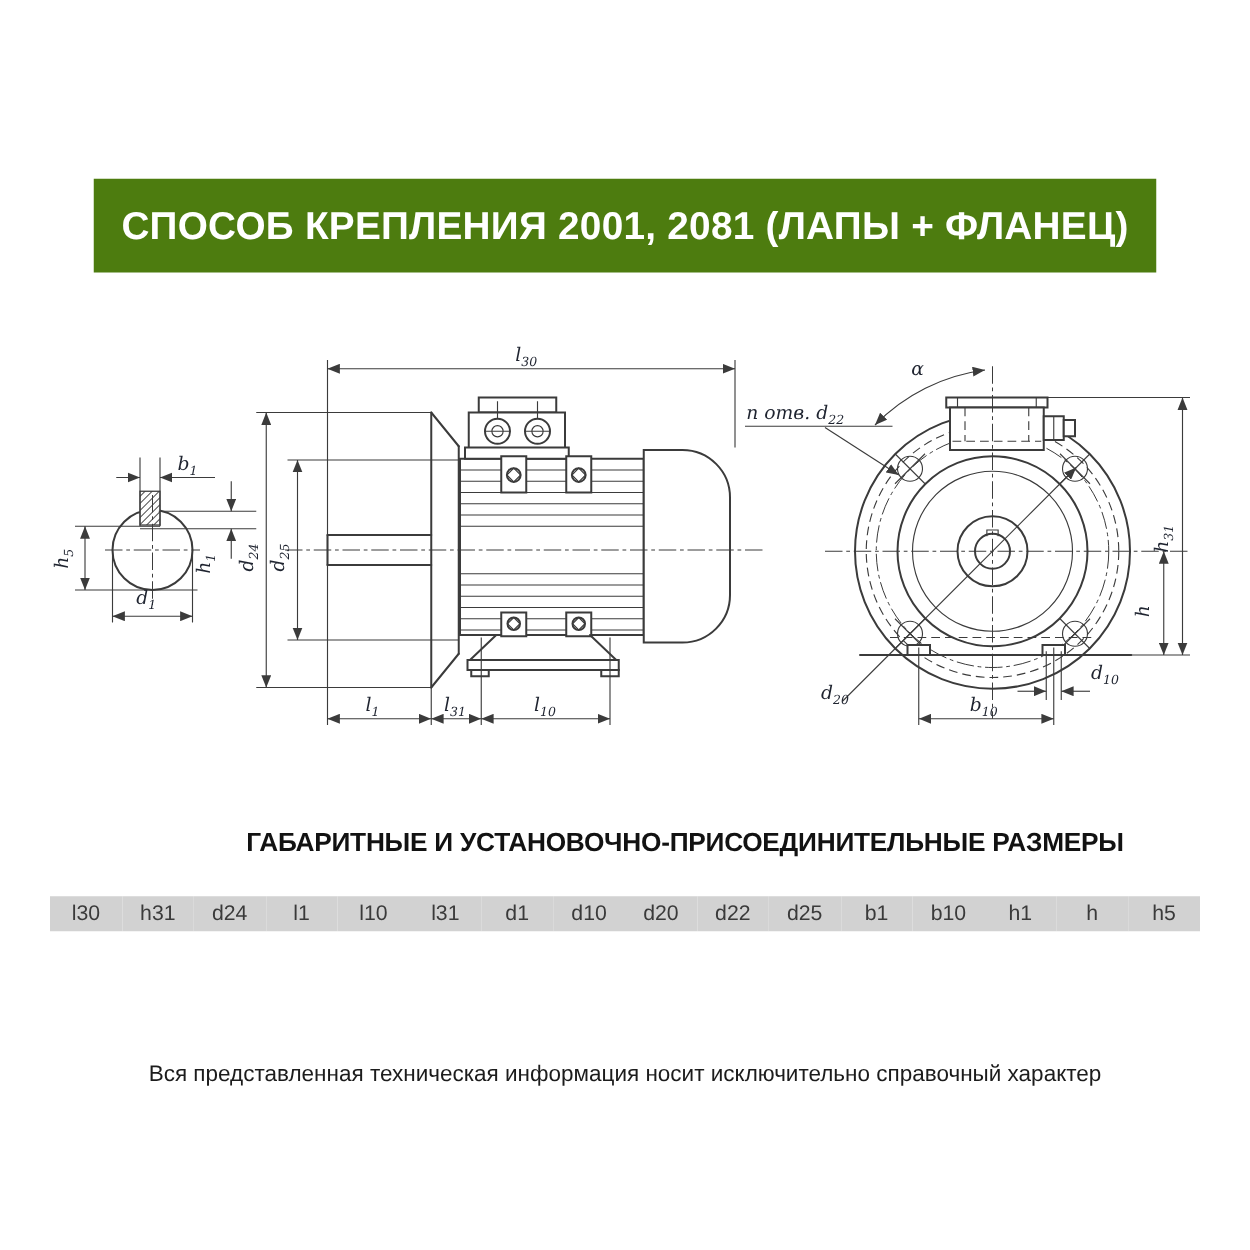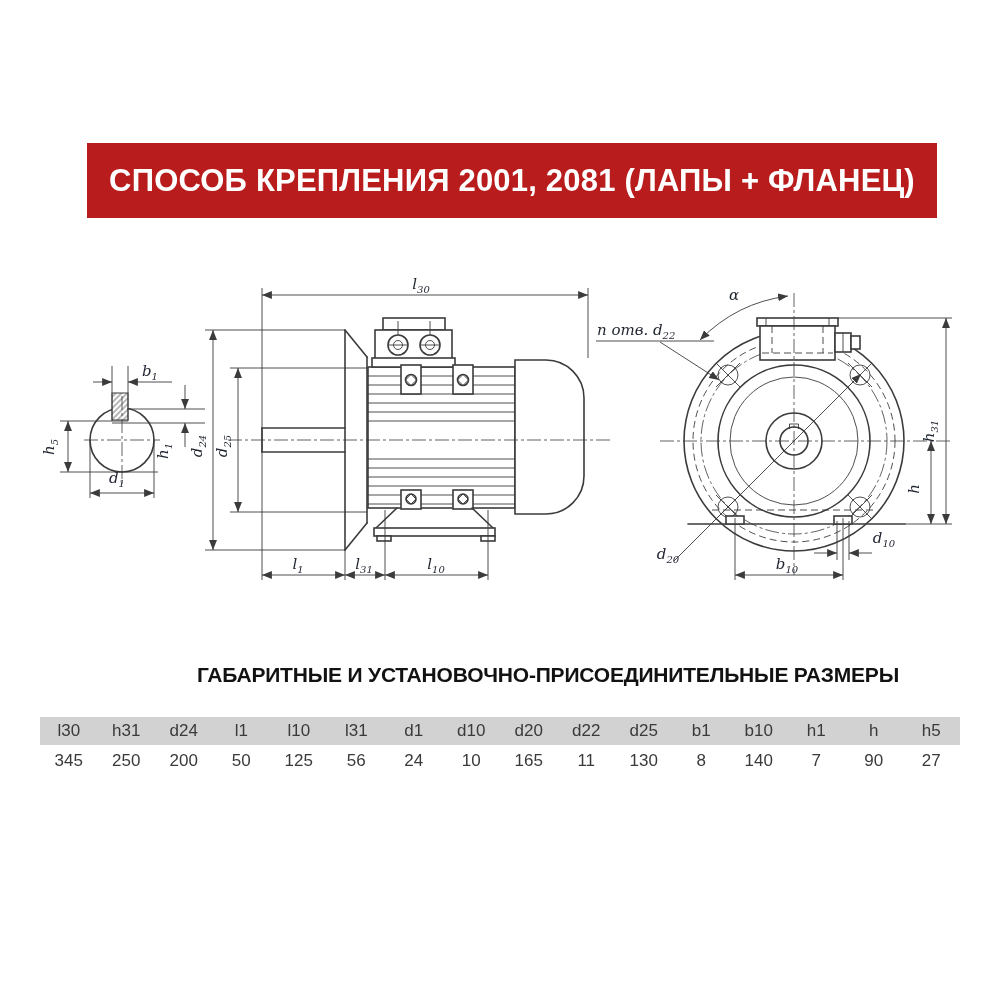--- a/index.html
+++ b/index.html
@@ -3,22 +3,22 @@
 <meta charset="utf-8">
 <style>
   html,body{margin:0;padding:0;}
   body{
     width:1000px;height:1000px;position:relative;background:#ffffff;
     font-family:"Liberation Sans",sans-serif;overflow:hidden;
   }
   
   .banner{
     position:absolute;left:75px;top:143px;width:850px;height:75px;
-    background:#b91c1c;color:#ffffff;display:flex;align-items:center;justify-content:center;
-    font-weight:bold;font-size:31px;letter-spacing:0.2px;white-space:nowrap;margin-left:12px;
+    background:#4d7c0f;color:#ffffff;display:flex;align-items:center;justify-content:center;
+    font-weight:bold;font-size:31px;letter-spacing:0.2px;white-space:nowrap;
   }
   
   .drawing{position:absolute;left:0;top:263px;width:1000px;height:345px;}
   svg text{
     font-family:"DejaVu Serif",serif;font-style:italic;font-size:15px;fill:#1f2430;
   }
   svg text .sub{font-size:10px;}
   .ol{stroke:#3b3b3b;stroke-width:1.6;fill:none;stroke-linecap:round;}
   .olf{stroke:#3b3b3b;stroke-width:1.6;fill:#ffffff;}
   .tl{stroke:#3b3b3b;stroke-width:0.9;fill:none;}
@@ -288,35 +288,18 @@
     <td>d10</td>
     <td>d20</td>
     <td>d22</td>
     <td>d25</td>
     <td>b1</td>
     <td>b10</td>
     <td>h1</td>
     <td>h</td>
     <td>h5</td>
   </tr>
-  <tr class="val">
-    <td>345</td>
-    <td>250</td>
-    <td>200</td>
-    <td>50</td>
-    <td>125</td>
-    <td>56</td>
-    <td>24</td>
-    <td>10</td>
-    <td>165</td>
-    <td>11</td>
-    <td>130</td>
-    <td>8</td>
-    <td>140</td>
-    <td>7</td>
-    <td>90</td>
-    <td>27</td>
-  </tr>
   </tbody>
 </table>
 
 <div class="disclaimer">
+  <div>Вся представленная техническая информация носит исключительно справочный характер</div>
 </div>
 
 </body></html>

